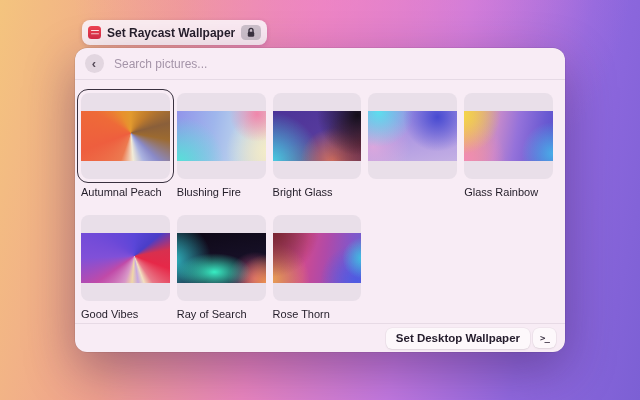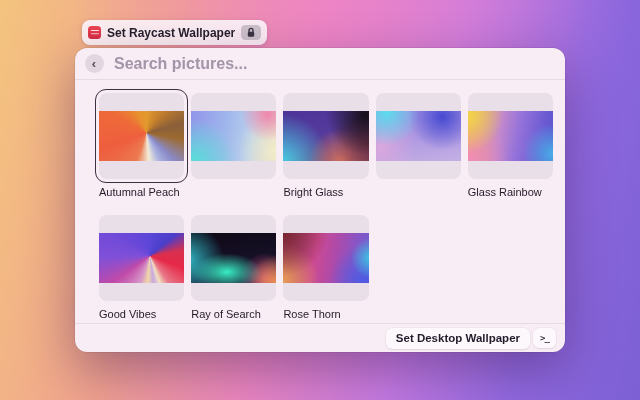--- a/index.html
+++ b/index.html
@@ -46,30 +46,30 @@
   }
   .searchbar{height:31px;display:flex;align-items:center;gap:10px;padding:0 10px;flex:0 0 auto;}
   .back-btn{
     width:19px;height:19px;border-radius:50%;background:#e2d6e0;border:none;
     display:flex;align-items:center;justify-content:center;cursor:pointer;flex:0 0 auto;
     color:#554a58;font-size:13px;line-height:1;font-weight:700;padding:0 1px 1px 0;
   }
   .search-input{
     flex:1;border:none;outline:none;background:transparent;
     font-family:"Liberation Sans","DejaVu Sans",sans-serif;
-    font-size:16px;color:#3a3142;padding:0;font-weight:bold;
+    font-size:12px;color:#3a3142;padding:0;
   }
   .search-input::placeholder{color:#a494a8;}
   .hdr-divider{height:1px;background:#e6dae5;flex:0 0 auto;}
 
   
   .grid{
     display:grid;grid-template-columns:repeat(5,1fr);
     column-gap:7px;row-gap:13px;
-    padding:13px 12px 0 24px;flex:1 1 auto;
+    padding:13px 12px 0 6px;flex:1 1 auto;
   }
   .cell{display:flex;flex-direction:column;cursor:pointer;}
   .tile{
     position:relative;height:86px;border-radius:8px;background:#e9dfe9;
     display:flex;align-items:center;overflow:visible;
   }
   .thumb{width:100%;height:50px;}
   .cell.selected .tile::after{
     content:"";position:absolute;inset:-4px;border:1.5px solid #39313f;border-radius:11px;pointer-events:none;
   }
@@ -182,20 +182,21 @@
       <div class="thumb g-autumnal-peach"></div>
     </div>
     <div class="wp-label">Autumnal Peach</div>
   </div>
 
 
   <div class="cell">
     <div class="tile">
       <div class="thumb g-blushing-fire"></div>
     </div>
+    <div class="wp-label">Blushing Fire</div>
   </div>
 
   <div class="cell">
     <div class="tile">
       <div class="thumb g-bright-rain"></div>
     </div>
     <div class="wp-label">Bright Glass</div>
   </div>
 
   <div class="cell">

